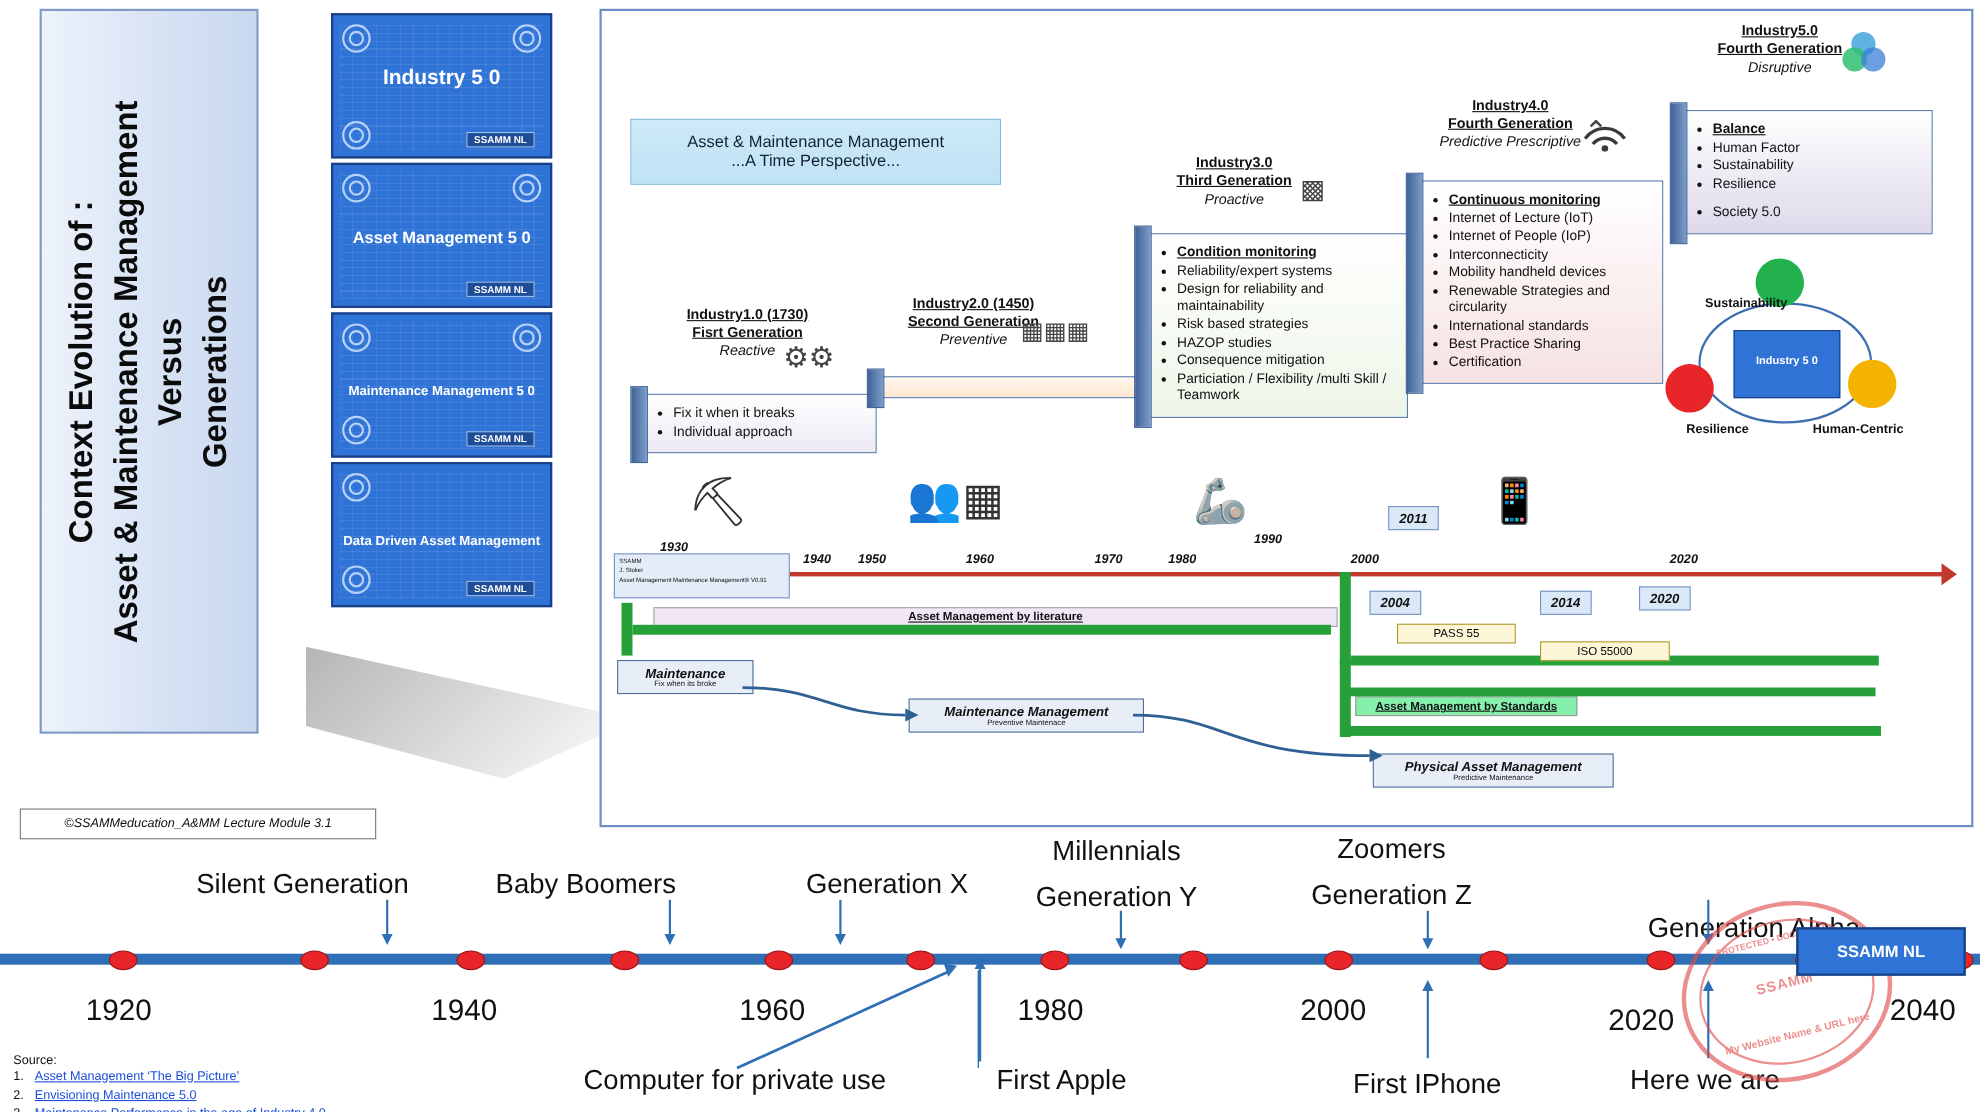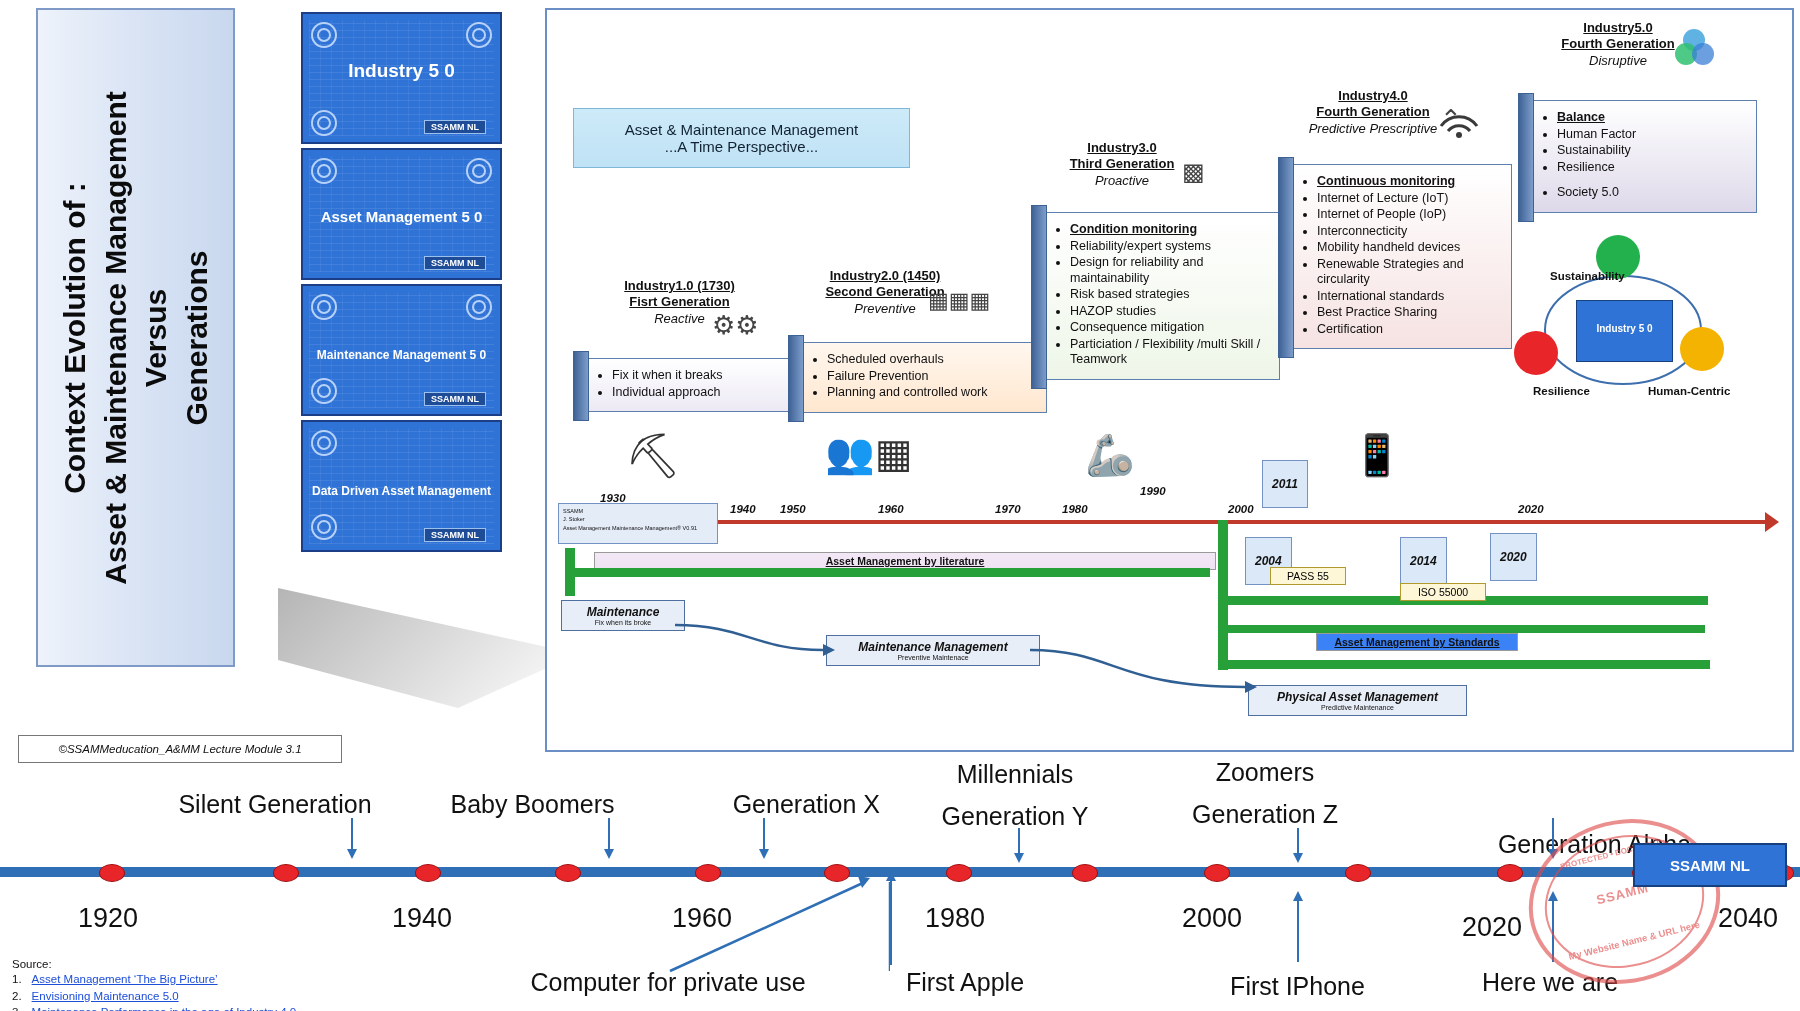--- a/index.html
+++ b/index.html
@@ -60,31 +60,31 @@
   #ind3{left:1043px;top:212px;width:215px;background:linear-gradient(180deg,#ffffff,#eef6e8);}
   #ind4{left:1290px;top:164px;width:200px;background:linear-gradient(180deg,#ffffff,#f6e2e2);}
   #ind5{left:1530px;top:100px;width:205px;background:linear-gradient(180deg,#ffffff,#ded9ea);}
 
   
   #tl-line{left:568px;top:520px;width:1205px;height:4px;background:#c0392b;}
   #tl-arrow{left:1765px;top:512px;width:0;height:0;border-left:14px solid #c0392b;border-top:10px solid transparent;border-bottom:10px solid transparent;}
   .tl-year{position:absolute;font-size:11.5px;font-weight:bold;font-style:italic;color:#111;}
 
   .badge{position:absolute;background:#dbe8f7;border:1px solid #7493c4;font-size:12px;font-weight:bold;
-     font-style:italic;padding:16px 9px;color:#111;}
+     font-style:italic;padding:3px 9px;color:#111;}
 
   
   .ribbon{position:absolute;height:16px;border:1px solid #9a9a9a;display:flex;align-items:center;justify-content:center;
      font-size:10.5px;font-weight:bold;text-decoration:underline;color:#111;}
 
   .smallbox{position:absolute;background:#e8eef7;border:1px solid #4e6f9f;text-align:center;padding:4px 6px;}
   .smallbox .t{font-size:12px;font-weight:bold;font-style:italic;color:#111;}
   .smallbox .s{font-size:7px;color:#111;}
 
-  .stdbox{position:absolute;background:#fdf7d8;border:1px solid #b09a2e;font-size:10.5px;text-align:center;padding:2px 6px;}
+  .stdbox{position:absolute;background:#fdf7d8;border:1px solid #b09a2e;font-size:10.5px;text-align:center;padding:2px 22px;}
 
   
   #circle-wrap{left:1518px;top:255px;width:210px;height:145px;}
   .cbubble{position:absolute;border-radius:50%;display:flex;align-items:center;justify-content:center;color:#fff;font-size:0;}
   .clabel{position:absolute;font-size:11.5px;font-weight:bold;color:#111;}
 
   
   #copyright{left:18px;top:735px;width:322px;height:26px;border:1px solid #777;background:#fff;
      display:flex;align-items:center;justify-content:center;font-size:11.5px;font-style:italic;color:#111;}
 
@@ -184,25 +184,20 @@
 </div>
 
 <div class="ind-head" style="left:785px;top:268px;width:200px;">
   <span class="l1">Industry2.0 (1450)</span>
   <span class="l2">Second Generation</span>
   <span class="l3">Preventive</span>
 </div>
 <div class="ic" style="left:928px;top:288px;font-size:22px;">▦▦▦</div>
 <div class="ind-box" id="ind2">
   <div class="flap"></div>
-  <ul>
-    <li>Scheduled overhauls</li>
-    <li>Failure Prevention</li>
-    <li>Planning and controlled work</li>
-  </ul>
 </div>
 
 <div class="ind-head" style="left:1032px;top:140px;width:180px;">
   <span class="l1">Industry3.0</span>
   <span class="l2">Third Generation</span>
   <span class="l3">Proactive</span>
 </div>
 <div class="ic" style="left:1182px;top:158px;font-size:24px;">▩</div>
 <div class="ind-box" id="ind3">
   <div class="flap"></div>
@@ -292,21 +287,21 @@
   <div>J. Stoker</div>
   <div>Asset Management  Maintenance Management® V0.91</div>
 </div>
 
 <div class="abs" style="left:565px;top:548px;width:10px;height:48px;background:#27a03a;"></div>
 <div class="ribbon" style="left:594px;top:552px;width:620px;background:linear-gradient(180deg,#f3e8f6,#efe3f3);">Asset Management by literature</div>
 <div class="abs" style="left:575px;top:568px;width:635px;height:9px;background:#27a03a;"></div>
 
 <div class="abs" style="left:1218px;top:520px;width:10px;height:85px;background:#27a03a;"></div>
 <div class="abs" style="left:1228px;top:596px;width:480px;height:9px;background:#27a03a;"></div>
-<div class="ribbon" style="left:1316px;top:633px;width:200px;background:#3b82f6;">Asset Management by Standards</div>
+<div class="ribbon" style="left:1232px;top:633px;width:200px;background:#86efac;">Asset Management by Standards</div>
 <div class="abs" style="left:1225px;top:625px;width:480px;height:8px;background:#27a03a;"></div>
 <div class="abs" style="left:1225px;top:660px;width:485px;height:9px;background:#27a03a;"></div>
 <div class="abs" style="left:1218px;top:600px;width:10px;height:70px;background:#27a03a;"></div>
 
 <div class="stdbox" style="left:1270px;top:567px;width:62px;">PASS 55</div>
 <div class="stdbox" style="left:1400px;top:583px;width:72px;">ISO 55000</div>
 
 <div class="smallbox" style="left:561px;top:600px;width:110px;">
   <div class="t">Maintenance</div>
   <div class="s">Fix when its broke</div>

